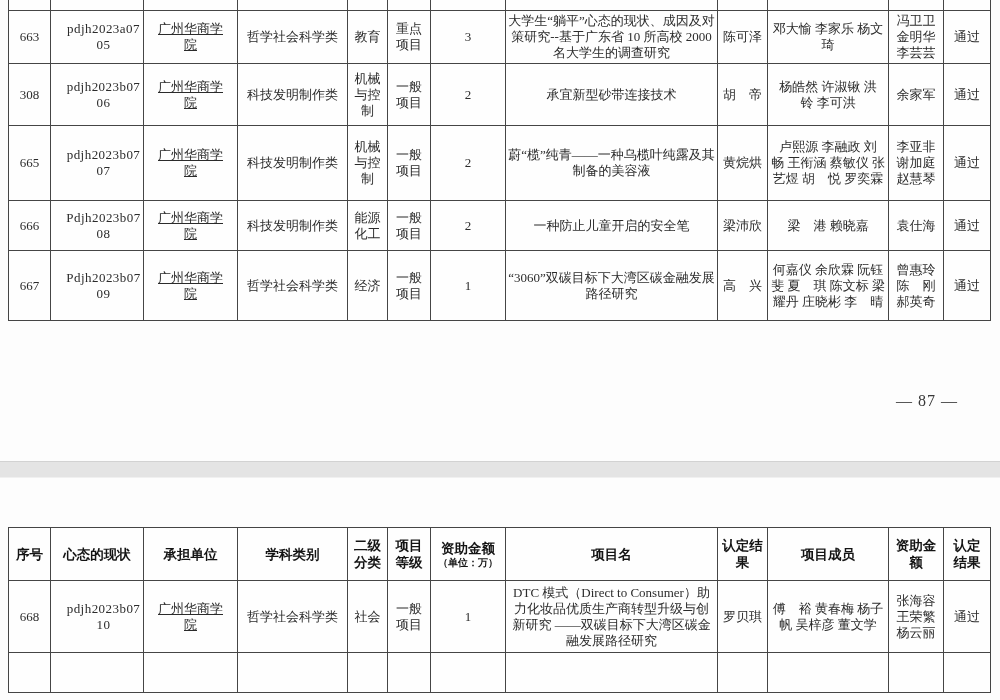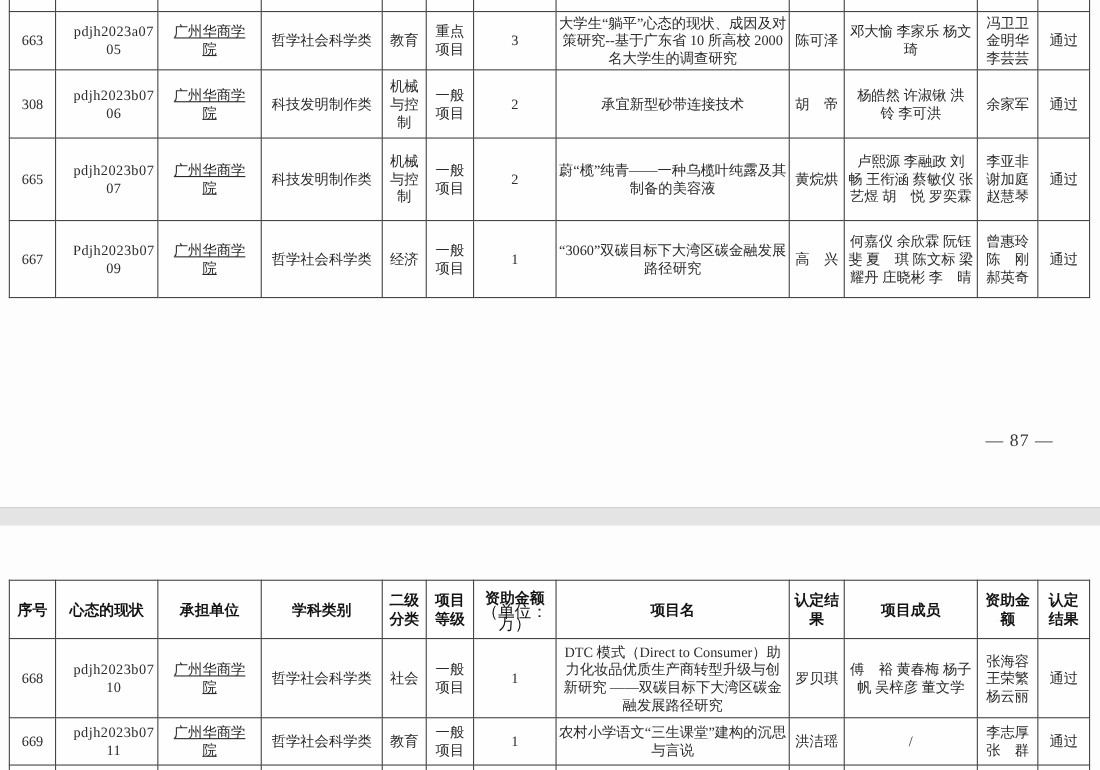--- a/index.html
+++ b/index.html
@@ -11,21 +11,21 @@
   table { border-collapse:collapse; table-layout:fixed; width:982px; background:#fefefe; }
   td,th {
     border:1px solid #454545; text-align:center; vertical-align:middle;
     font-size:13px; line-height:16px; color:#2b2b2b; padding:1px 2px;
     overflow:hidden; word-wrap:break-word;
   }
   th { font-weight:bold; font-size:13.5px; color:#141414; line-height:17px; }
   .pid { word-break:break-all; letter-spacing:.45px;padding-left:15px; }
   .unit-inner { display:inline-block; max-width:72px;text-decoration:underline; }
   .hdr-inner { display:inline-block; max-width:2.15em;font-family:Liberation Serif, serif; }
-  .unit-sub { display:block; font-weight:normal; font-size:15px; line-height:11px; letter-spacing:0; }
+  .unit-sub { display:block; font-weight:bold; font-size:10px; line-height:11px; letter-spacing:0; }
   .t1 { position:absolute; left:8px; top:-35px; }
   .t2 { position:absolute; left:8px; top:527px; }
   .band {
     position:absolute; left:0; top:461px; width:1000px; height:17px;
     background:#e4e4e4; border-top:1px solid #d2d2d2; border-bottom:1px solid #f0f0f0;
     box-sizing:border-box;
   }
   .pagenum {
     position:absolute; left:872px; top:392px; width:110px; text-align:center;
     font-size:16px; color:#383838; letter-spacing:1px;
@@ -99,20 +99,34 @@
       <td class="pid">pdjh2023b0707</td>
       <td><span class="unit-inner">广州华商学院</span></td>
       <td>科技发明制作类</td>
       <td>机械与控制</td>
       <td>一般项目</td>
       <td>2</td>
       <td>蔚“榄”纯青——一种乌榄叶纯露及其制备的美容液</td>
       <td>黄烷烘</td>
       <td>卢熙源 李融政 刘　畅 王衔涵 蔡敏仪 张艺煜 胡　悦 罗奕霖</td>
       <td>李亚非 谢加庭 赵慧琴</td>
+      <td>通过</td>
+    </tr>
+    <tr style="height:50px">
+      <td>666</td>
+      <td class="pid">Pdjh2023b0708</td>
+      <td><span class="unit-inner">广州华商学院</span></td>
+      <td>科技发明制作类</td>
+      <td>能源化工</td>
+      <td>一般项目</td>
+      <td>2</td>
+      <td>一种防止儿童开启的安全笔</td>
+      <td>梁沛欣</td>
+      <td>梁　港 赖晓嘉</td>
+      <td>袁仕海</td>
       <td>通过</td>
     </tr>
     <tr style="height:70px">
       <td>667</td>
       <td class="pid">Pdjh2023b0709</td>
       <td><span class="unit-inner">广州华商学院</span></td>
       <td>哲学社会科学类</td>
       <td>经济</td>
       <td>一般项目</td>
       <td>1</td>
@@ -169,34 +183,20 @@
       <td>哲学社会科学类</td>
       <td>社会</td>
       <td>一般项目</td>
       <td>1</td>
       <td>DTC 模式（Direct to Consumer）助力化妆品优质生产商转型升级与创新研究 ——双碳目标下大湾区碳金融发展路径研究</td>
       <td>罗贝琪</td>
       <td>傅　裕 黄春梅 杨子帆 吴梓彦 董文学</td>
       <td>张海容 王荣繁 杨云丽</td>
       <td>通过</td>
     </tr>
-    <tr style="height:43px">
-      <td>669</td>
-      <td class="pid">pdjh2023b0711</td>
-      <td><span class="unit-inner">广州华商学院</span></td>
-      <td>哲学社会科学类</td>
-      <td>教育</td>
-      <td>一般项目</td>
-      <td>1</td>
-      <td>农村小学语文“三生课堂”建构的沉思与言说</td>
-      <td>洪洁瑶</td>
-      <td>/</td>
-      <td>李志厚 张　群</td>
-      <td>通过</td>
-    </tr>
     <tr style="height:40px">
       <td></td>
           <td></td>
       <td></td>
           <td></td>
       <td></td>
           <td></td>
       <td></td>
           <td></td>
       <td></td>

